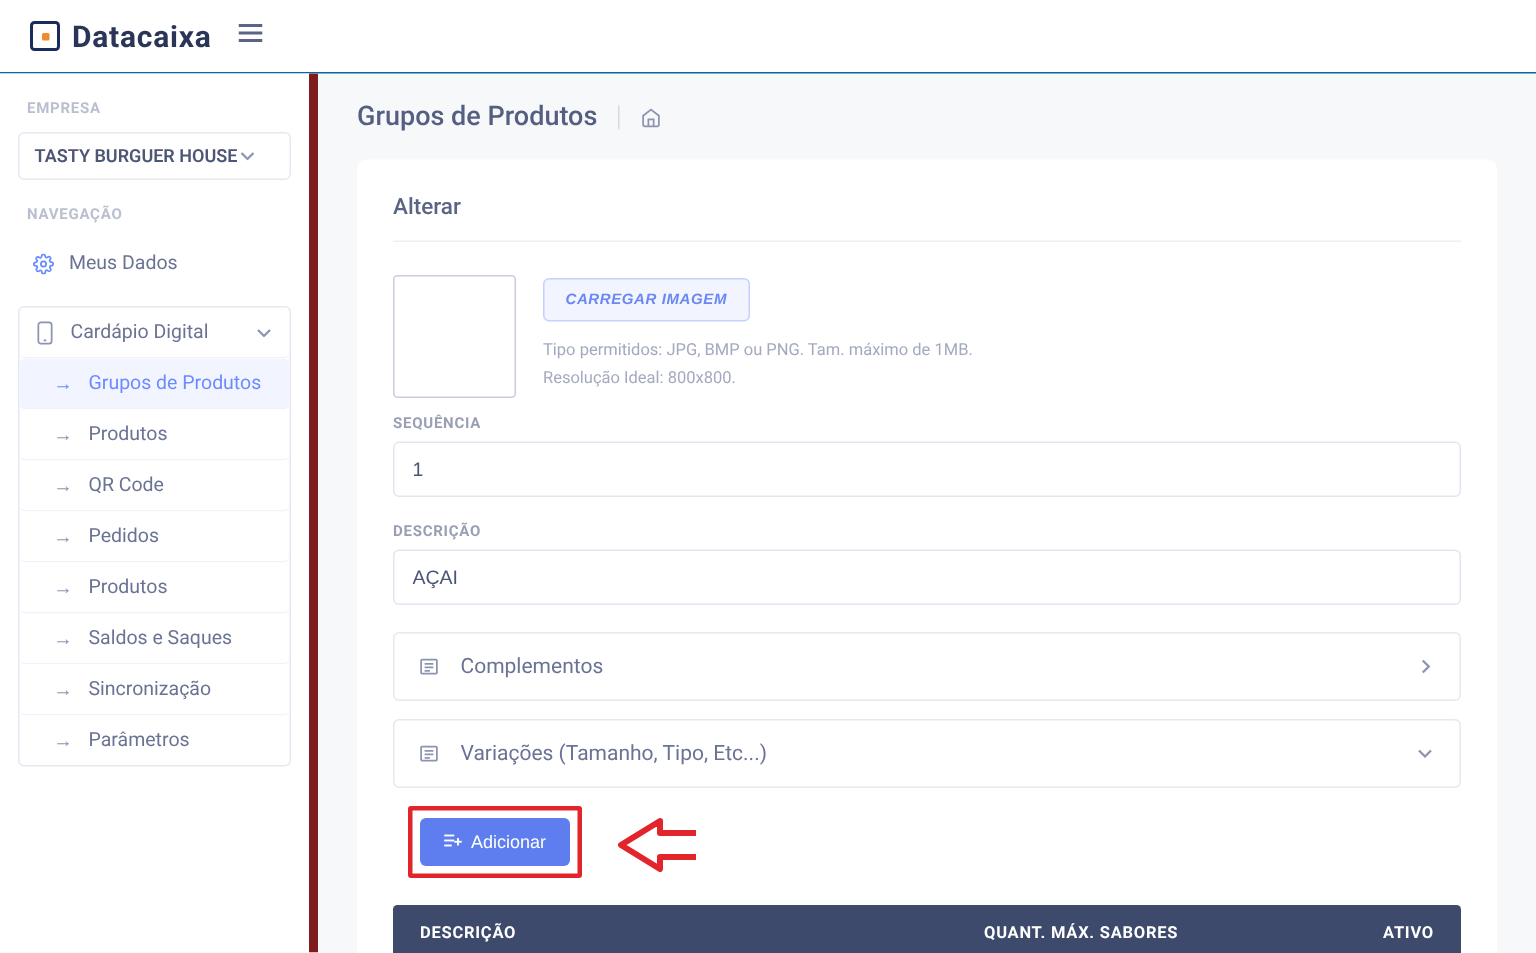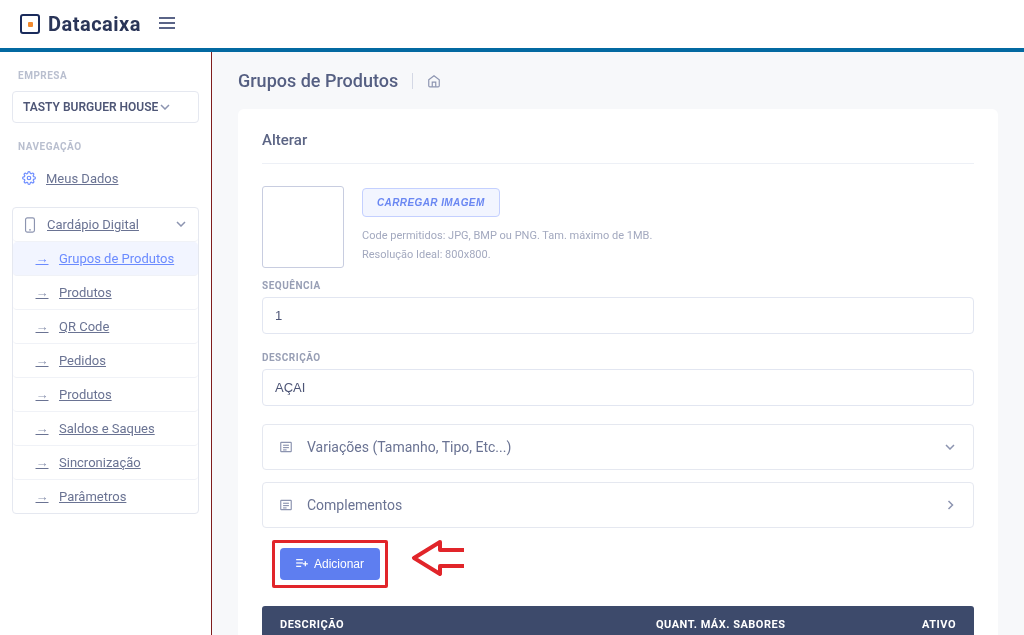--- a/index.html
+++ b/index.html
@@ -12,21 +12,21 @@
       height: 635px;
       overflow: hidden;
       display: flex;
       flex-direction: column;
     }
     .topbar {
       background: #fff;
       padding: 12px 20px;
       display: flex;
       align-items: center;
-      border-bottom: 4px solid #0369a1;
+      border-bottom: 1px solid #0369a1;
     }
     .logo { display: flex; align-items: center; gap: 8px; }
     .logo-icon {
       width: 20px; height: 20px;
       border: 2px solid #1a2b5c;
       border-radius: 3px;
       position: relative;
       display: flex; align-items: center; justify-content: center;
     }
     .logo-icon::after {
@@ -48,21 +48,21 @@
     }
     .body-row {
       flex: 1;
       display: flex;
       min-height: 0;
     }
     .sidebar {
       width: 212px;
       background: #fff;
       padding: 14px 12px;
-      border-right: 1px solid #7f1d1d;
+      border-right: 6px solid #7f1d1d;
       overflow-y: auto;
     }
     .side-label {
       font-size: 10px;
       font-weight: 700;
       color: #b9bfcf;
       letter-spacing: 0.5px;
       margin: 4px 6px 10px;
     }
     .company-select {
@@ -73,28 +73,27 @@
       justify-content: flex-start;
       align-items: center;
       font-size: 12px;
       font-weight: 600;
       color: #4e5676;
       margin-bottom: 18px;
       cursor: pointer;
     }
     .nav-item, .nav-parent {
       display: flex;
-      align-items: flex-start;
+      align-items: flex-end;
       gap: 10px;
       padding: 9px 10px;
       color: #6a7393;
       font-size: 13px;
       cursor: pointer;
       border-radius: 4px;
-      text-decoration: underline;
     }
     .nav-parent { justify-content: space-between; }
     .nav-parent-left { display: flex; align-items: center; gap: 10px; }
     .nav-item.active {
       color: #6b8bff;
       background: #f2f5ff;
     }
     .subnav {
       border: 1px solid #e5e8f0;
       border-radius: 4px;
@@ -216,21 +215,21 @@
       border-radius: 4px;
       padding: 9px 16px;
       font-size: 12px;
       display: inline-flex;
       align-items: center;
       gap: 6px;
       cursor: pointer;
     }
     .highlight-wrap {
       display: flex;
-      align-items: flex-start;
+      align-items: flex-end;
       gap: 22px;
       margin: 10px 0 18px;
       padding-left: 10px;
     }
     .highlight-box {
       border: 3px solid #e1252a;
       padding: 5px;
       border-radius: 2px;
       display: inline-block;
     }
@@ -358,65 +357,65 @@
       </span>
     </div>
 
     <div class="card">
       <div class="card-title">Alterar</div>
 
       <div class="image-row">
         <div class="image-placeholder"></div>
         <div class="image-info">
           <button class="btn-outline">CARREGAR IMAGEM</button>
-          <div class="hint">Code permitidos: JPG, BMP ou PNG. Tam. máximo de 1MB.</div>
+          <div class="hint">Tipo permitidos: JPG, BMP ou PNG. Tam. máximo de 1MB.</div>
           <div class="hint">Resolução Ideal: 800x800.</div>
         </div>
       </div>
 
       <label class="field-label">SEQUÊNCIA</label>
       <input class="field-input" value="1" style="">
 
       <label class="field-label">DESCRIÇÃO</label>
       <input class="field-input" value="AÇAI" style="">
+
+      <div class="accordion">
+        <div class="accordion-left">
+          <span class="icon-list">
+            <svg width="14" height="14" viewBox="0 0 24 24" fill="none" stroke="currentColor" stroke-width="2">
+                <rect x="3" y="4" width="18" height="16" rx="1"></rect>
+                <line x1="7" y1="9" x2="17" y2="9"></line>
+                <line x1="7" y1="13" x2="17" y2="13"></line>
+                <line x1="7" y1="17" x2="13" y2="17"></line>
+              </svg>
+          </span>
+          <span class="accordion-title">Complementos</span>
+        </div>
+        <span class="icon-chevron">
+          <svg width="7" height="10" viewBox="0 0 6 10" fill="none" stroke="currentColor" stroke-width="1.5">
+              <polyline points="1,1 5,5 1,9"></polyline>
+            </svg>
+        </span>
+      </div>
 
       <div class="accordion">
         <div class="accordion-left">
           <span class="icon-list">
             <svg width="14" height="14" viewBox="0 0 24 24" fill="none" stroke="currentColor" stroke-width="2">
                 <rect x="3" y="4" width="18" height="16" rx="1"></rect>
                 <line x1="7" y1="9" x2="17" y2="9"></line>
                 <line x1="7" y1="13" x2="17" y2="13"></line>
                 <line x1="7" y1="17" x2="13" y2="17"></line>
               </svg>
           </span>
           <span class="accordion-title">Variações (Tamanho, Tipo, Etc...)</span>
         </div>
         <span class="icon-chevron">
           <svg width="10" height="6" viewBox="0 0 10 6" fill="none" stroke="currentColor" stroke-width="1.5">
               <polyline points="1,1 5,5 9,1"></polyline>
-            </svg>
-        </span>
-      </div>
-
-      <div class="accordion">
-        <div class="accordion-left">
-          <span class="icon-list">
-            <svg width="14" height="14" viewBox="0 0 24 24" fill="none" stroke="currentColor" stroke-width="2">
-                <rect x="3" y="4" width="18" height="16" rx="1"></rect>
-                <line x1="7" y1="9" x2="17" y2="9"></line>
-                <line x1="7" y1="13" x2="17" y2="13"></line>
-                <line x1="7" y1="17" x2="13" y2="17"></line>
-              </svg>
-          </span>
-          <span class="accordion-title">Complementos</span>
-        </div>
-        <span class="icon-chevron">
-          <svg width="7" height="10" viewBox="0 0 6 10" fill="none" stroke="currentColor" stroke-width="1.5">
-              <polyline points="1,1 5,5 1,9"></polyline>
             </svg>
         </span>
       </div>
 
       <div class="highlight-wrap">
         <span class="highlight-box">
           <button class="btn-primary">
             <span>
               <svg width="12" height="10" viewBox="0 0 14 12" fill="none" stroke="#fff" stroke-width="1.5">
                   <line x1="0" y1="2" x2="8" y2="2"></line>

